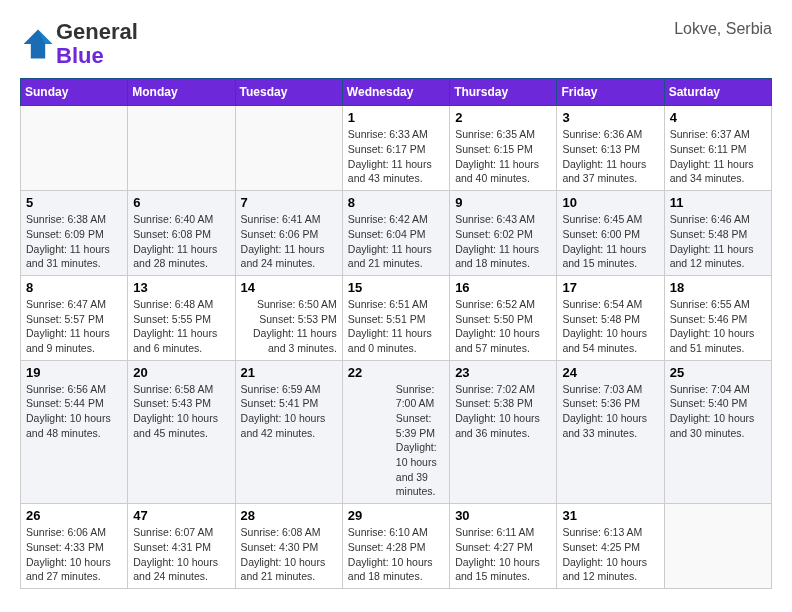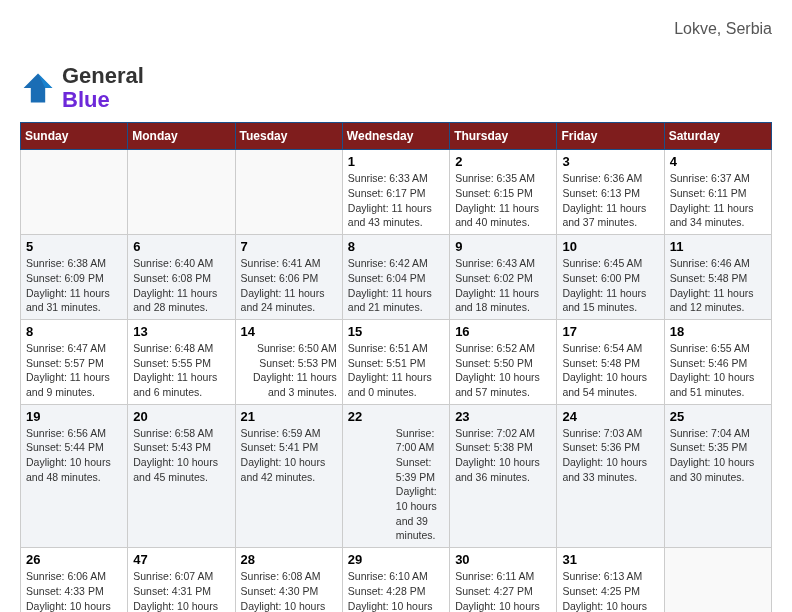--- a/index.html
+++ b/index.html
@@ -12,22 +12,20 @@
     }
     .header {
       display: flex;
       justify-content: space-between;
       align-items: flex-start;
       margin-bottom: 10px;
     }
     .logo {
       display: flex;
       align-items: center;
-      gap: 6px;
-      margin-top: 44px;
     }
     .logo-text {
       font-size: 22px;
       font-weight: bold;
       line-height: 1.1;
     }
     .logo-text span.general { color: #333; }
     .logo-text span.blue { color: #6d28d9; }
     .logo-icon {
       width: 36px;
@@ -44,21 +42,21 @@
     .location {
       font-size: 16px;
       color: #555;
     }
     .calendar {
       width: 100%;
       border-collapse: collapse;
       font-size: 11px;
     }
     .calendar th {
-      background-color: #7f1d1d;
+      background-color: #6d28d9;
       color: #fff;
       padding: 6px 4px;
       text-align: left;
       font-size: 12px;
       font-weight: bold;
       border: 1px solid #1a4f8a;
     }
     .calendar td {
       vertical-align: top;
       padding: 4px 5px;
@@ -291,21 +289,21 @@
         <td>
           <div class="day-num">24</div>
           <div class="day-info" style="white-space: pre-line;">Sunrise: 7:03 AM
 Sunset: 5:36 PM
 Daylight: 10 hours
 and 33 minutes.</div>
         </td>
         <td>
           <div class="day-num">25</div>
           <div class="day-info" style="white-space: pre-line;">Sunrise: 7:04 AM
-Sunset: 5:35 PM
+Sunset: 5:40 PM
 Daylight: 10 hours
 and 30 minutes.</div>
         </td>
       </tr>
       <tr>
         <td>
           <div class="day-num">26</div>
           <div class="day-info" style="white-space: pre-line;">Sunrise: 6:06 AM
 Sunset: 4:33 PM
 Daylight: 10 hours

